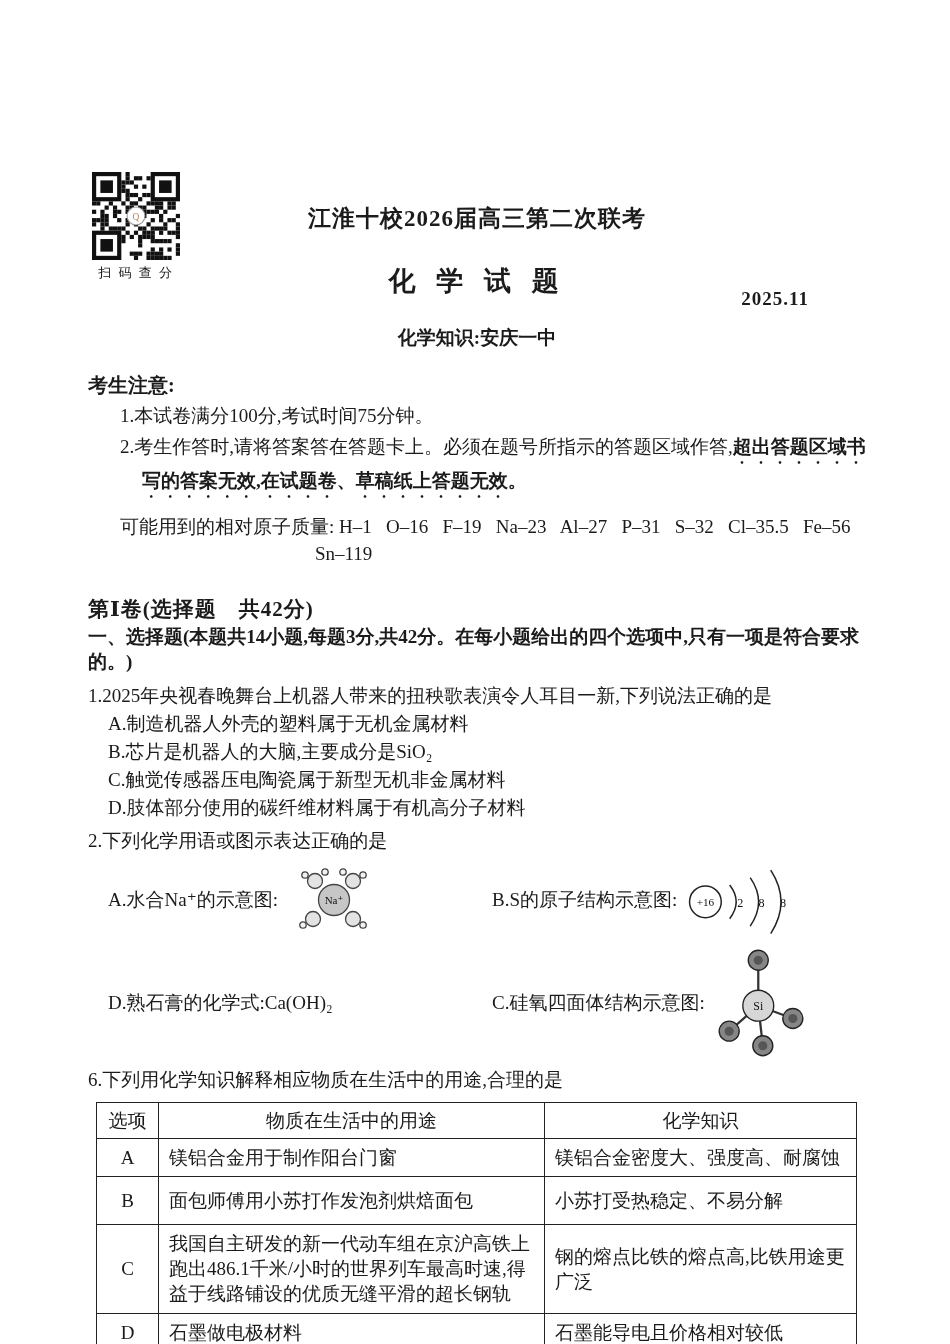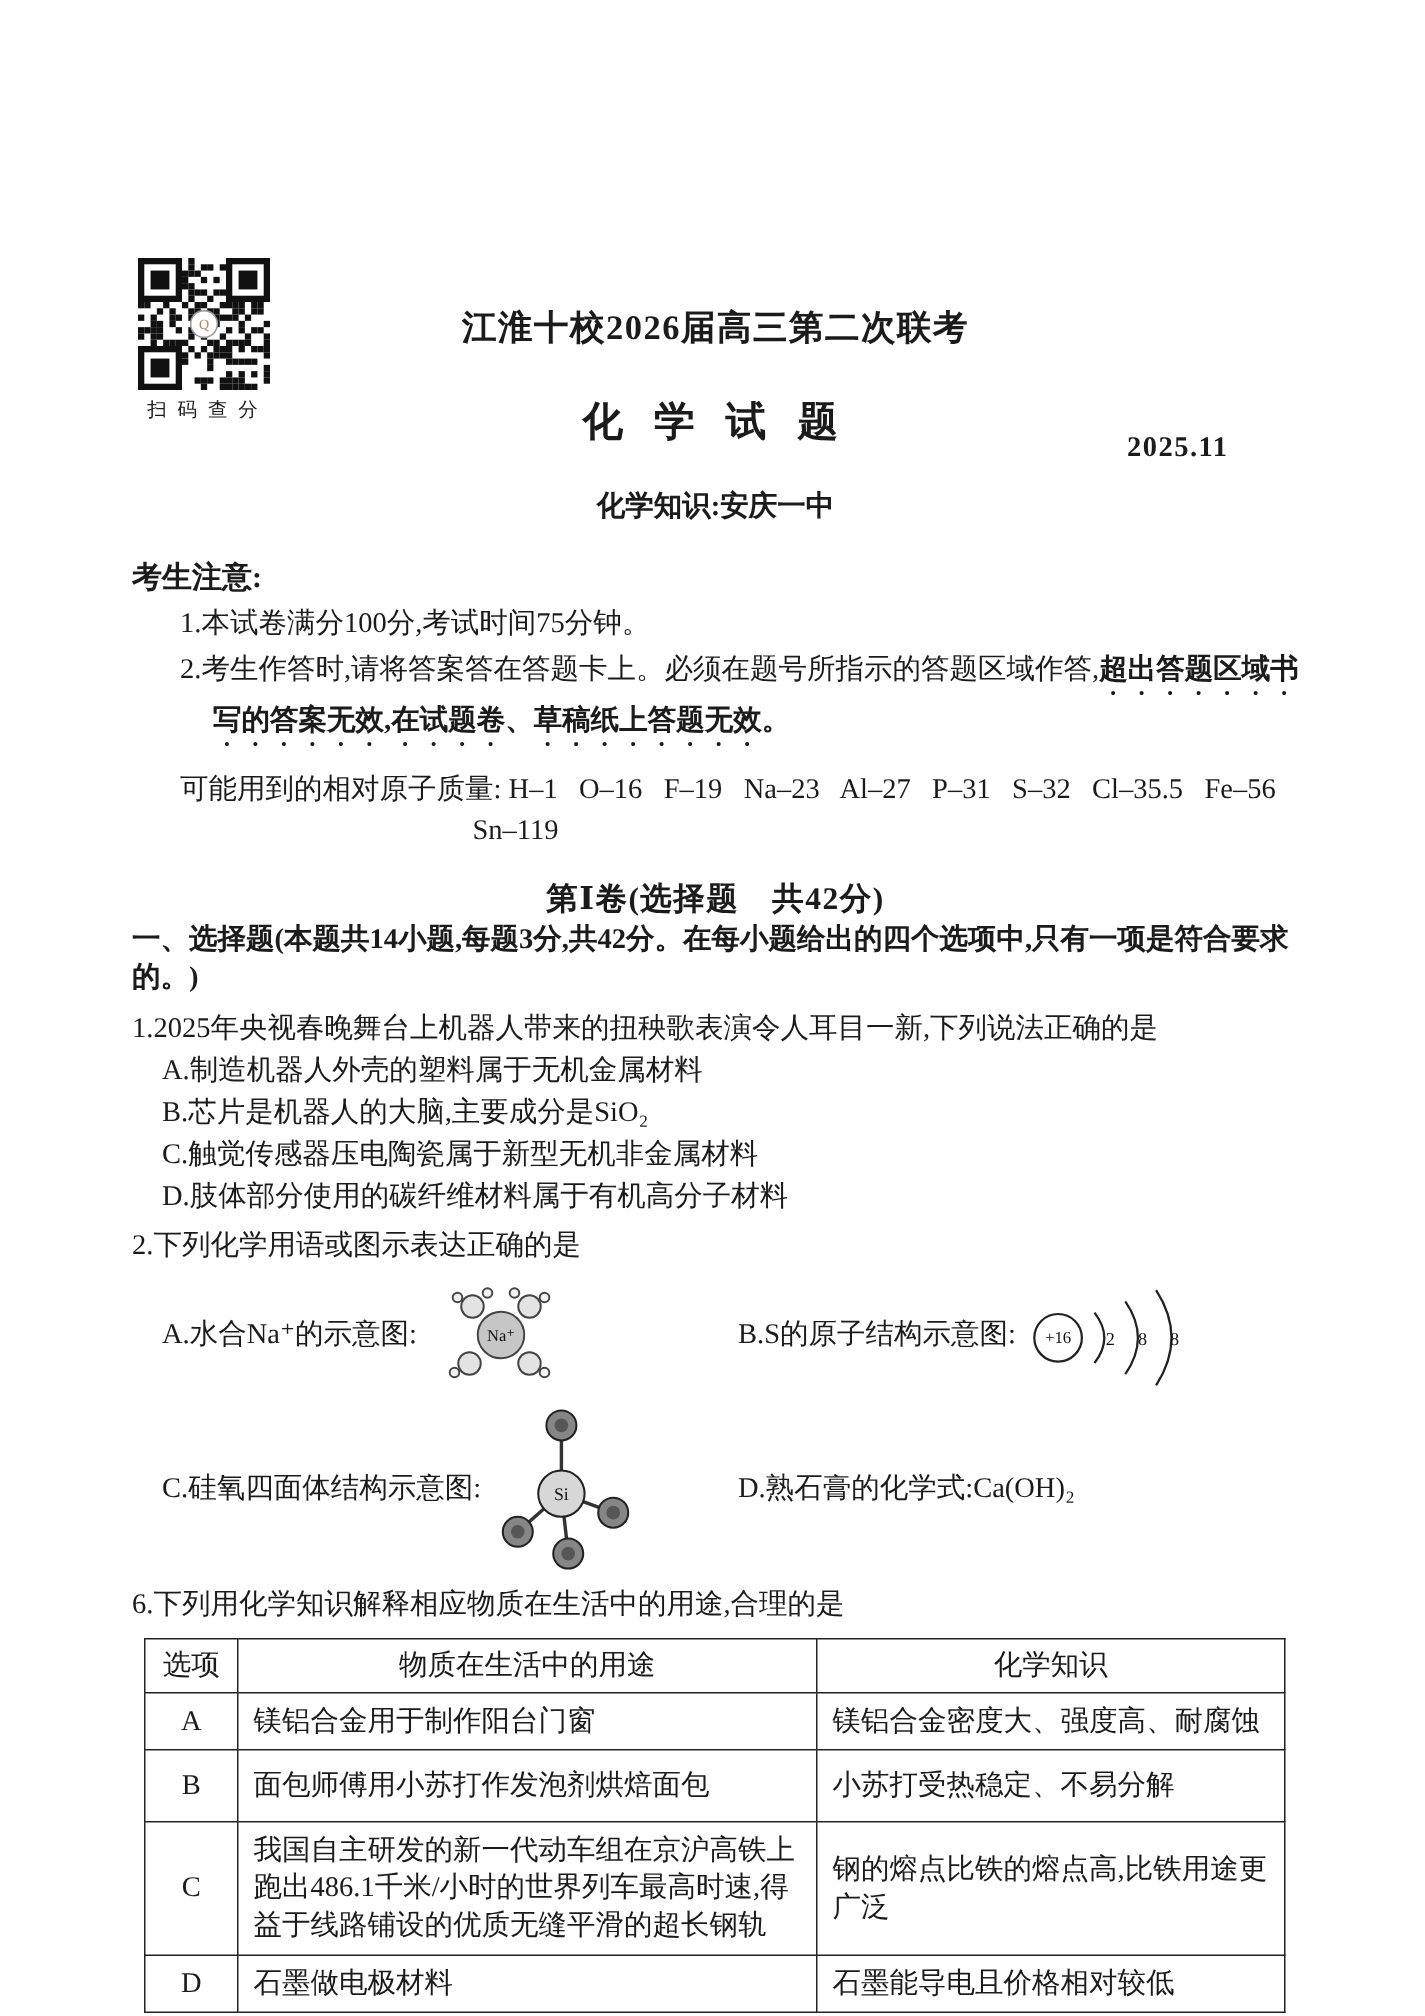--- a/index.html
+++ b/index.html
@@ -14,37 +14,37 @@
   
   .qr-block { position: absolute; left: 88px; top: 172px; width: 96px; text-align: center; }
   .qr { width: 88px; height: 88px; display: block; margin: 0 auto; }
   .qr-caption { margin-top: 4px; font-size: 13px; letter-spacing: 2px; white-space: nowrap; }
 
   .content { position: absolute; left: 88px; top: 0; width: 778px; }
 
   .exam-title { margin: 204px 0 0; text-align: center; font-size: 23px; font-weight: bold; letter-spacing: 1px; }
   .subject-row { position: relative; margin-top: 14px; text-align: center; }
   .subject-title { margin: 16px; display: inline-block; font-size: 27px; font-weight: bold; letter-spacing: 7px; }
-  .date { position: absolute; right: 47px; bottom: 5px; font-size: 19px; font-weight: bold; letter-spacing: 1px; text-align: center; }
+  .date { position: absolute; right: 57px; bottom: 5px; font-size: 19px; font-weight: bold; letter-spacing: 1px; text-align: center; }
   .unit { text-align: center; font-weight: bold; margin-top: 9px; font-size: 19px; }
 
   .notice-heading { font-weight: bold; font-size: 20px; margin-top: 22px; }
   .notice-item { margin: 5px 0 0; padding-left: 54px; text-indent: -22px; }
   .dots {
     font-weight: bold;
     -webkit-text-emphasis: filled dot #1b1b1b;
     -webkit-text-emphasis-position: under right;
     text-emphasis: filled dot #1b1b1b;
     text-emphasis-position: under right;
   }
   .masses { margin: 12px 0 0; padding-left: 32px; }
   .pre { white-space: pre; }
   .masses2 { margin: 2px 0 0; padding-left: 227px; }
 
-  .volume-title { text-align: center; font-weight: bold; font-size: 21px; margin-top: 20px; letter-spacing: 1px; }
+  .volume-title { font-weight: bold; font-size: 21px; margin-top: 30px; letter-spacing: 1px; }
   .sec-instructions { font-weight: bold; margin-top: 1px; }
 
   .stem { margin: 8px 0 0; }
   .opt { margin: 3px 0 0; padding-left: 20px; }
 
   .q2-grid { display: grid; grid-template-columns: 384px 1fr; align-items: center; padding-left: 20px; margin-top: 4px; row-gap: 4px; }
   .q2-opt { display: flex; align-items: center; gap: 6px; }
   .q2-opt svg { flex: 0 0 auto; }
 
   table.q3 { border-collapse: collapse; margin: 10px 0 0 8px; width: 760px; table-layout: fixed; }
@@ -278,20 +278,24 @@
               <path d="M72,22 Q90,48 72,74"></path>
               <path d="M94,14 Q116,48 94,82"></path>
             </g>
             <text x="58" y="53" font-size="13" fill="#111">2</text>
             <text x="81" y="53" font-size="13" fill="#111">8</text>
             <text x="104" y="53" font-size="13" fill="#111">8</text>
           </svg>
         </div>
 
         <div class="q2-opt">
+          <span>D.熟石膏的化学式:Ca(OH)₂</span>
+        </div>
+
+        <div class="q2-opt">
           <span>C.硅氧四面体结构示意图:</span>
           <svg width="100" height="112" viewBox="0 0 110 122">
             <g stroke="#333" stroke-width="2.5">
               <line x1="52" y1="64" x2="52" y2="14"></line>
               <line x1="52" y1="64" x2="20" y2="92"></line>
               <line x1="52" y1="64" x2="90" y2="78"></line>
               <line x1="52" y1="64" x2="57" y2="108"></line>
             </g>
             <g stroke="#222" stroke-width="1.5">
               <circle cx="52" cy="14" r="11" fill="#868686"></circle>
@@ -301,24 +305,20 @@
             </g>
             <g fill="#565656">
               <circle cx="52" cy="14" r="5"></circle>
               <circle cx="20" cy="92" r="5"></circle>
               <circle cx="90" cy="78" r="5"></circle>
               <circle cx="57" cy="108" r="5"></circle>
             </g>
             <circle cx="52" cy="64" r="17" fill="#d7d7d7" stroke="#222" stroke-width="1.5"></circle>
             <text x="52" y="69" font-size="13" text-anchor="middle" fill="#111">Si</text>
           </svg>
-        </div>
-
-        <div class="q2-opt">
-          <span>D.熟石膏的化学式:Ca(OH)₂</span>
         </div>
 
       </div>
     </div>
 
     <div class="question">
       <p class="stem">6.下列用化学知识解释相应物质在生活中的用途,合理的是</p>
       <table class="q3">
         <colgroup>
             <col style="width:62px">

